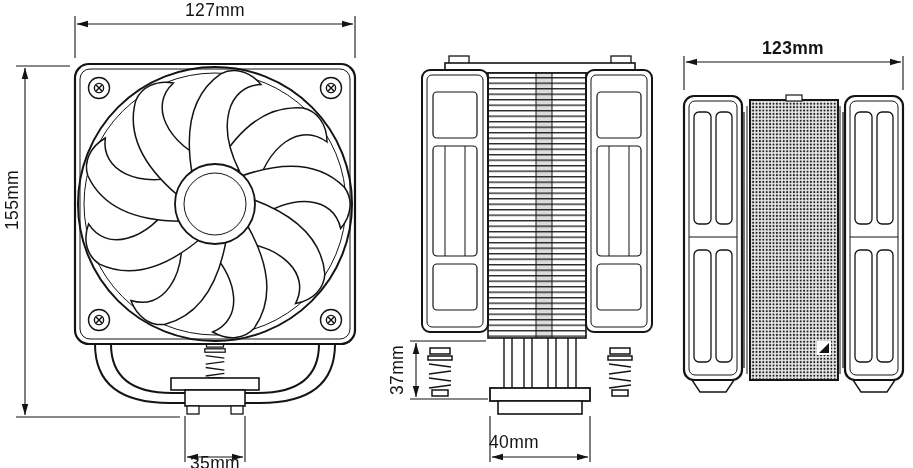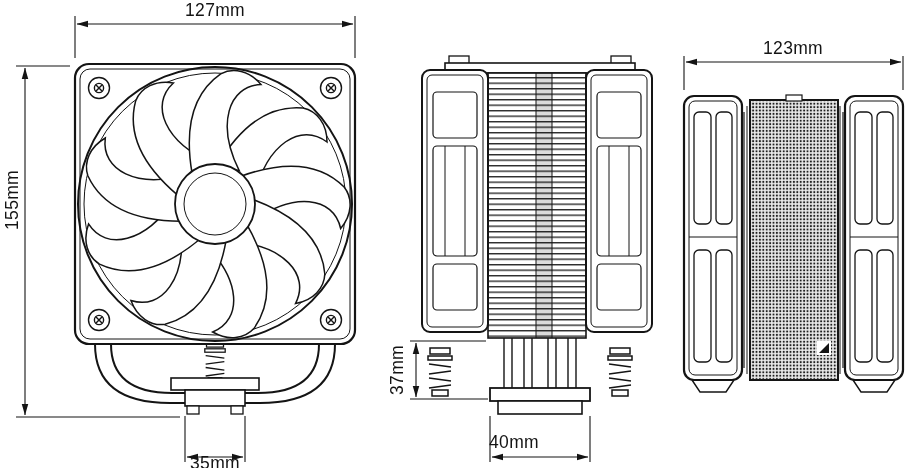--- a/index.html
+++ b/index.html
@@ -201,14 +201,14 @@
   <div class="dim-label" style="left:215px;top:11px;">127mm</div>
 
   <div class="dim-label vertical" style="left:13px;top:200px;">155mm</div>
 
   <div class="dim-label" style="left:215px;top:464px;">35mm</div>
 
   <div class="dim-label vertical" style="left:398px;top:370px;">37mm</div>
 
   <div class="dim-label" style="left:514px;top:443px;">40mm</div>
 
-  <div class="dim-label" style="left:793px;top:49px;">123mm</div>
+  <div class="dim-label" style="left:793px;top:49px;font-weight:bold;">123mm</div>
 </div>
 
 </body></html>

